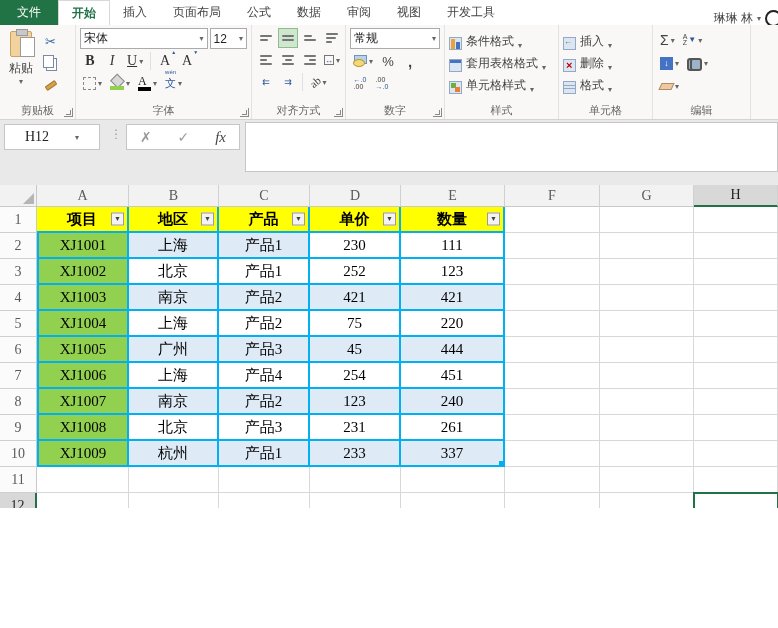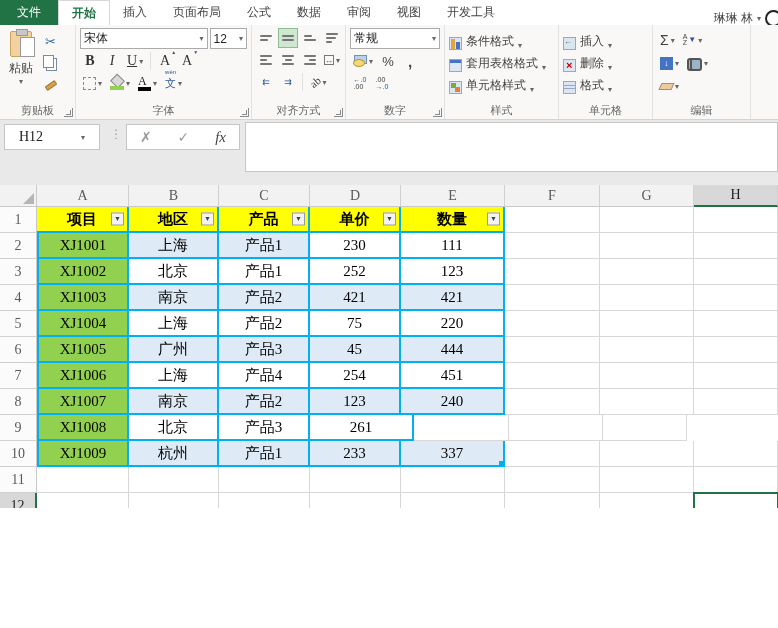--- a/index.html
+++ b/index.html
@@ -98,21 +98,21 @@
   .sort-ico { display:flex; align-items:center; font-size:7px; line-height:6px; color:#444; }
   .sort-ico .fun { color:#2b579a; font-size:8px; margin-left:1px; }
   .filldown-ico { width:13px; height:13px; background:#4472c4; color:#fff; font-size:9px; display:flex; align-items:center; justify-content:center; }
   .binoc-ico { position:relative; width:15px; height:10px; }
   .binoc-ico::before, .binoc-ico::after { content:""; position:absolute; top:0; width:8px; height:9px; border:2px solid #555; border-radius:3px; background:#9db3c8; }
   .binoc-ico::before { left:0; } .binoc-ico::after { right:0; }
   .eraser-ico { width:13px; height:7px; background:#edc9a2; border:1px solid #b08d5f; transform:skewX(-25deg); }
 
   
   .fstrip { position:absolute; left:0; top:120px; width:778px; height:65px; background:#e9e9e9; }
-  .namebox { position:absolute; left:4px; top:4px; width:96px; height:26px; background:#fff; border:1px solid #c6c6c6; display:flex; align-items:center; justify-content:space-between; padding:0 14px; font-family:"Liberation Serif", serif; font-size:14px; color:#222; }
+  .namebox { position:absolute; left:4px; top:4px; width:96px; height:26px; background:#fff; border:1px solid #c6c6c6; display:flex; align-items:center; justify-content:space-between; padding:0 20px; font-family:"Liberation Serif", serif; font-size:14px; color:#222; }
   .fdots { position:absolute; left:110px; top:7px; color:#9a9a9a; font-size:12px; letter-spacing:0; }
   .fxbox { position:absolute; left:126px; top:4px; width:114px; height:26px; background:#fff; border:1px solid #c6c6c6; display:flex; align-items:center; justify-content:space-around; }
   .fx-cancel, .fx-enter { color:#9a9a9a; font-size:14px; cursor:pointer; }
   .fx-label { font-family:"Liberation Serif", serif; font-style:italic; font-size:15px; color:#444; cursor:pointer; }
   .formula-input { position:absolute; left:245px; top:2px; width:533px; height:50px; background:#fff; border:1px solid #c6c6c6; font-size:13px; padding:2px 4px; }
 
   
   .sheet { position:absolute; left:0; top:185px; width:778px; height:443px; background:#fff; overflow:hidden; font-family:"Liberation Serif", serif; }
   .chrow { display:flex; height:22px; }
   .corner { width:37px; height:22px; background:#f2f2f2; border-right:1px solid #c9c9c9; border-bottom:1px solid #c9c9c9; position:relative; cursor:pointer; }
@@ -538,20 +538,21 @@
         <div class="cell body f-band" style="width: 104px;">240</div>
         <div class="cell" style="width: 95px;"></div>
         <div class="cell" style="width: 94px;"></div>
         <div class="cell" style="width: 84px;"></div>
       </div>
       <div class="grow">
         <div class="rowhdr">9</div>
         <div class="cell body leftedge f-green" style="width: 92px;">XJ1008</div>
         <div class="cell body f-white" style="width: 90px;">北京</div>
         <div class="cell body f-white" style="width: 91px;">产品3</div>
+        <div class="cell body f-white" style="width: 91px;">231</div>
         <div class="cell body f-white" style="width: 104px;">261</div>
         <div class="cell" style="width: 95px;"></div>
         <div class="cell" style="width: 94px;"></div>
         <div class="cell" style="width: 84px;"></div>
       </div>
       <div class="grow">
         <div class="rowhdr">10</div>
         <div class="cell body leftedge f-green" style="width: 92px;">XJ1009</div>
         <div class="cell body f-band" style="width: 90px;">杭州</div>
         <div class="cell body f-band" style="width: 91px;">产品1</div>

